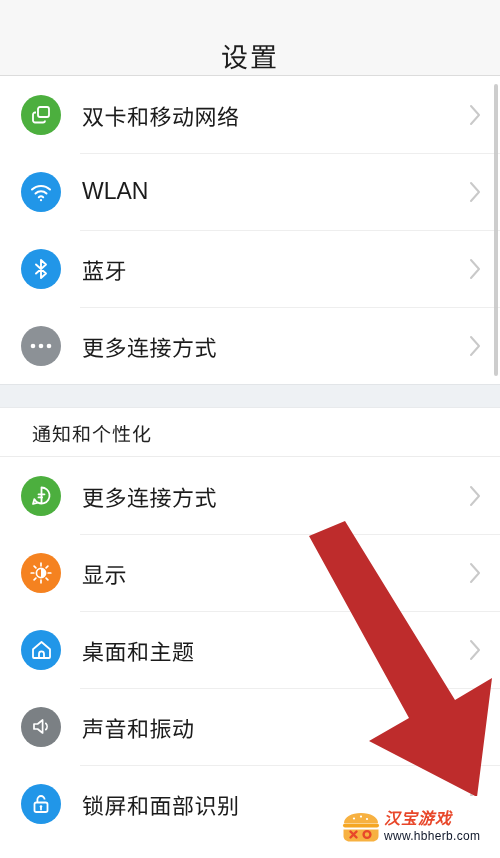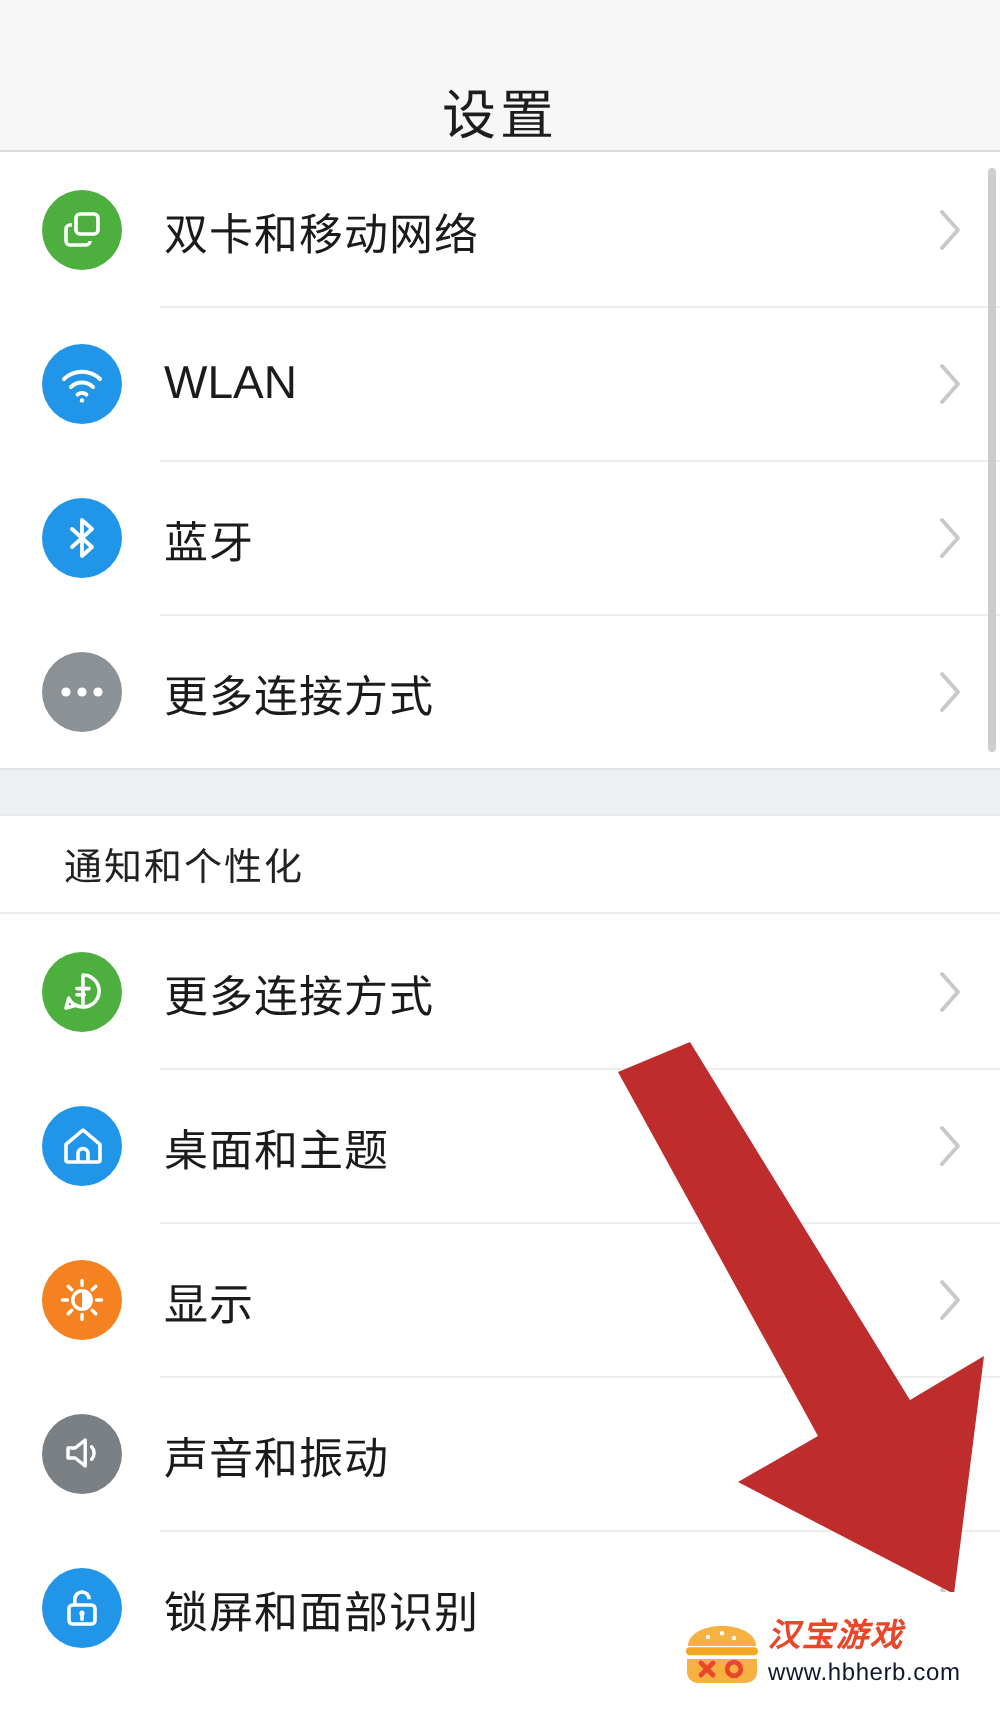--- a/index.html
+++ b/index.html
@@ -291,46 +291,46 @@
       <div class="row-label">更多连接方式</div>
       <div class="chevron">
         <svg width="15" height="26" viewBox="0 0 15 26" fill="none" stroke="currentColor" stroke-width="2" stroke-linecap="round" stroke-linejoin="round">
             <polyline points="3,4 11,13 3,22"></polyline>
           </svg>
       </div>
     </div>
 
     <div class="row">
       <div class="icon-wrap">
-        <div class="icon-circle" style="background:#2196E8">
-          <svg width="25" height="25" viewBox="0 0 25 25" fill="none" stroke="#ffffff" stroke-width="1.8" stroke-linejoin="round">
-            <path d="M4 12.2L12.5 5l8.5 7.2V20a1 1 0 0 1-1 1H5a1 1 0 0 1-1-1z"></path>
-            <path d="M10 21v-4.2a2.5 2.5 0 0 1 5 0V21"></path>
-          </svg>
-        </div>
-      </div>
-      <div class="row-label">桌面和主题</div>
-      <div class="chevron">
-        <svg width="15" height="26" viewBox="0 0 15 26" fill="none" stroke="currentColor" stroke-width="2" stroke-linecap="round" stroke-linejoin="round">
-            <polyline points="3,4 11,13 3,22"></polyline>
-          </svg>
-      </div>
-    </div>
-
-    <div class="row">
-      <div class="icon-wrap">
         <div class="icon-circle" style="background:#F58220">
           <svg width="26" height="26" viewBox="0 0 26 26" fill="none" stroke="#ffffff" stroke-width="1.7" stroke-linecap="round">
             <circle cx="13" cy="13" r="4.6"></circle>
             <path d="M13 8.4a4.6 4.6 0 0 1 0 9.2z" fill="#ffffff" stroke="none"></path>
             <path d="M13 3.2v2.6M13 20.2v2.6M3.2 13h2.6M20.2 13h2.6M6.1 6.1l1.8 1.8M18.1 18.1l1.8 1.8M19.9 6.1l-1.8 1.8M7.9 18.1l-1.8 1.8"></path>
           </svg>
         </div>
       </div>
       <div class="row-label">显示</div>
+      <div class="chevron">
+        <svg width="15" height="26" viewBox="0 0 15 26" fill="none" stroke="currentColor" stroke-width="2" stroke-linecap="round" stroke-linejoin="round">
+            <polyline points="3,4 11,13 3,22"></polyline>
+          </svg>
+      </div>
+    </div>
+
+    <div class="row">
+      <div class="icon-wrap">
+        <div class="icon-circle" style="background:#2196E8">
+          <svg width="25" height="25" viewBox="0 0 25 25" fill="none" stroke="#ffffff" stroke-width="1.8" stroke-linejoin="round">
+            <path d="M4 12.2L12.5 5l8.5 7.2V20a1 1 0 0 1-1 1H5a1 1 0 0 1-1-1z"></path>
+            <path d="M10 21v-4.2a2.5 2.5 0 0 1 5 0V21"></path>
+          </svg>
+        </div>
+      </div>
+      <div class="row-label">桌面和主题</div>
       <div class="chevron">
         <svg width="15" height="26" viewBox="0 0 15 26" fill="none" stroke="currentColor" stroke-width="2" stroke-linecap="round" stroke-linejoin="round">
             <polyline points="3,4 11,13 3,22"></polyline>
           </svg>
       </div>
     </div>
 
     <div class="row">
       <div class="icon-wrap">
         <div class="icon-circle" style="background:#7B8084">

